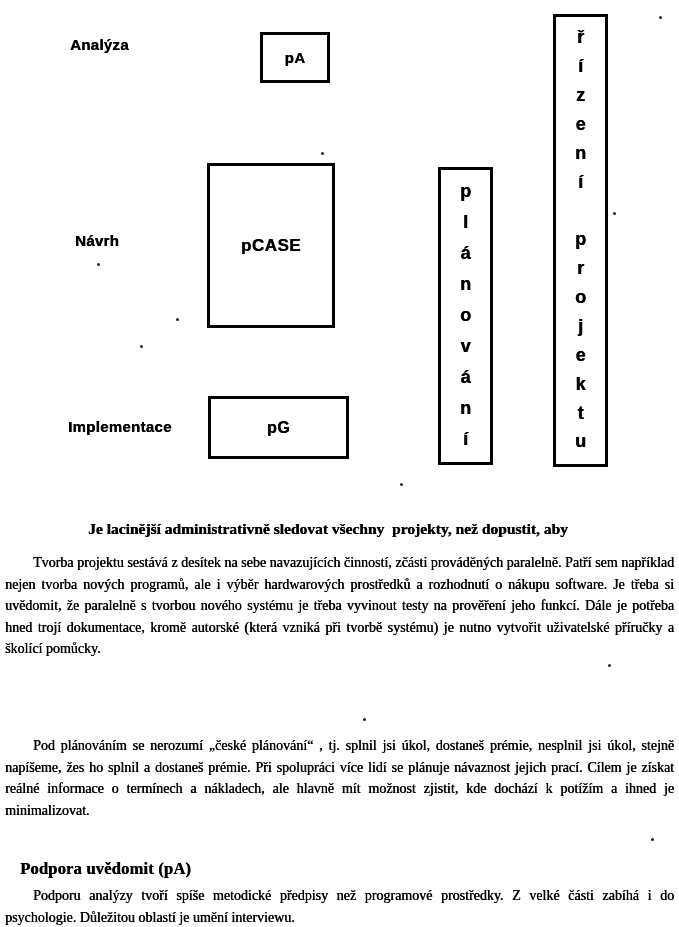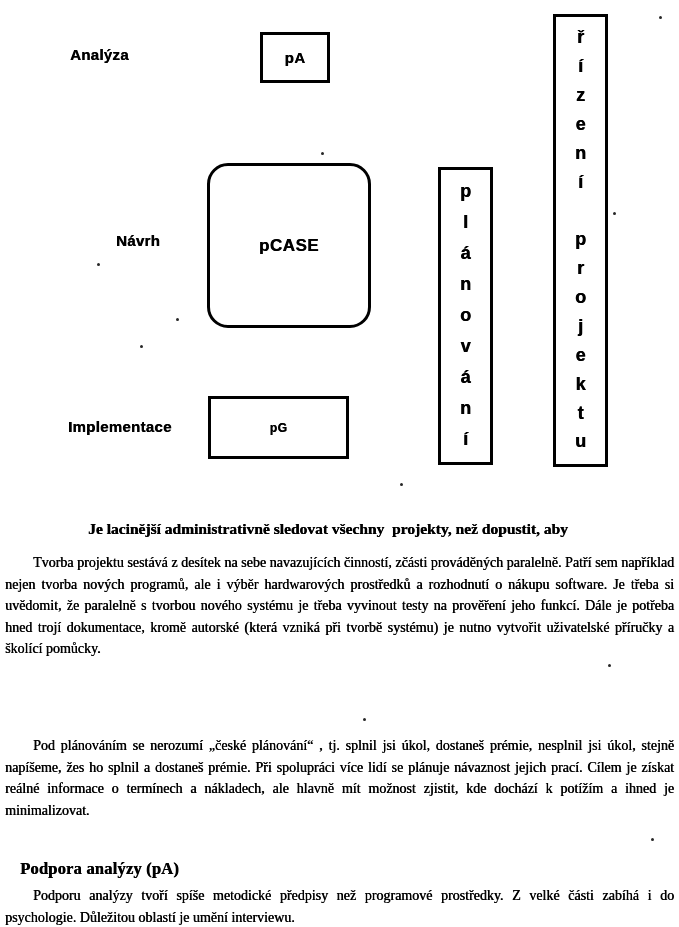--- a/index.html
+++ b/index.html
@@ -86,36 +86,36 @@
     opacity:0.85;
   }
 </style>
 </head>
 <body>
 
 <div id="page">
 
   <div>
 
-    <span class="row-label scan" style="left:70px;top:46px;">Analýza</span>
+    <span class="row-label scan" style="left:70px;top:36px;">Analýza</span>
 
     <div class="dbox" style="left:260px;top:32px;width:70px;height:51px;">
       <span class="box-label scan" style="font-size:15px;">pA</span>
     </div>
 
-    <span class="row-label scan" style="left:75px;top:232px;margin-left:41px;">Návrh</span>
+    <span class="row-label scan" style="left:75px;top:232px;">Návrh</span>
 
-    <div class="dbox" style="left:207px;top:163px;width:164px;height:165px;border-radius:21px;">
+    <div class="dbox" style="left:207px;top:163px;width:128px;height:165px;">
       <span class="box-label scan" style="font-size:17px;">pCASE</span>
     </div>
 
     <span class="row-label scan" style="left:68px;top:418px;">Implementace</span>
 
     <div class="dbox" style="left:208px;top:396px;width:141px;height:63px;">
-      <span class="box-label scan" style="font-size:12px;">pG</span>
+      <span class="box-label scan" style="font-size:16px;">pG</span>
     </div>
 
     <div class="vbar" style="left:438px;top:167px;width:55px;height:298px;">
         <span class="vchar scan">p</span>
         <span class="vchar scan">l</span>
         <span class="vchar scan">á</span>
         <span class="vchar scan">n</span>
         <span class="vchar scan">o</span>
         <span class="vchar scan">v</span>
         <span class="vchar scan">á</span>
@@ -144,21 +144,21 @@
 
   <div class="lead scan">
     <div class="lead-line-1">Je lacinější administrativně sledovat všechny  projekty, než dopustit, aby</div>
   </div>
 
   <p class="bodypara para-1 scan">Tvorba projektu sestává z desítek na sebe navazujících činností, zčásti prováděných paralelně. Patří sem například nejen tvorba nových programů, ale i výběr hardwarových prostředků a rozhodnutí o nákupu software. Je třeba si uvědomit, že paralelně s tvorbou nového systému je třeba vyvinout testy na prověření jeho funkcí. Dále je potřeba hned trojí dokumentace, kromě autorské (která vzniká při tvorbě systému) je nutno vytvořit uživatelské příručky a školící pomůcky.</p>
 
 
   <p class="bodypara para-2 scan">Pod plánováním se nerozumí „české plánování“ , tj. splnil jsi úkol, dostaneš prémie, nesplnil jsi úkol, stejně napíšeme, žes ho splnil a dostaneš prémie. Při spolupráci více lidí se plánuje návaznost jejich prací. Cílem je získat reálné informace o termínech a nákladech, ale hlavně mít možnost zjistit, kde dochází k potížím a ihned je minimalizovat.</p>
 
-  <h3 class="subheading h-podpora scan">Podpora analýzy (pA)</h3>
+  <h3 class="subheading h-podpora scan">Podpora uvědomit (pA)</h3>
 
   <p class="bodypara para-3 scan">Podporu analýzy tvoří spíše metodické předpisy než programové prostředky. Z velké části zabíhá i do psychologie. Důležitou oblastí je umění interviewu.</p>
 
   <div>
     <div class="speck" style="left:321px;top:152px;"></div>
     <div class="speck" style="left:97px;top:263px;"></div>
     <div class="speck" style="left:176px;top:318px;"></div>
     <div class="speck" style="left:140px;top:345px;"></div>
     <div class="speck" style="left:659px;top:16px;"></div>
     <div class="speck" style="left:613px;top:212px;"></div>

